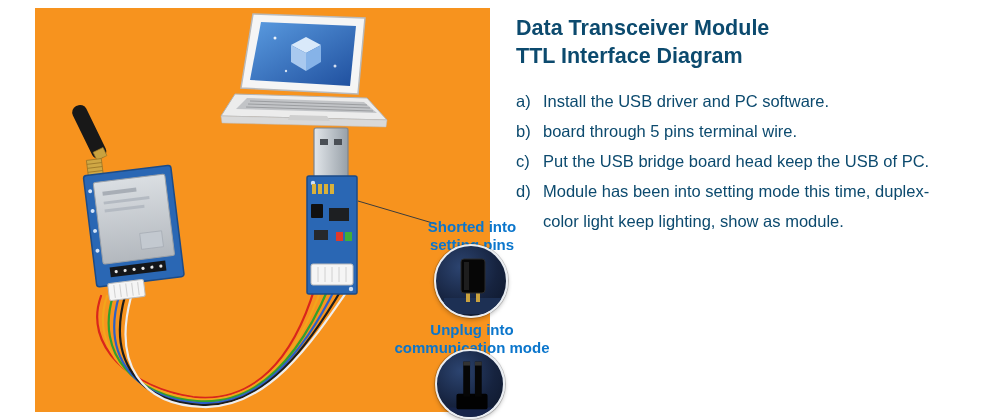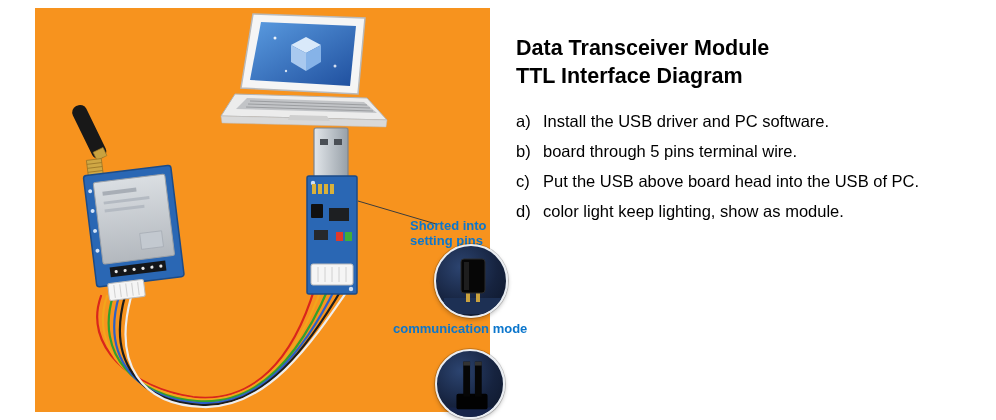--- a/index.html
+++ b/index.html
@@ -17,41 +17,41 @@
     background:var(--panel-orange, #F7931E);
   }
   .panel-svg { position:absolute; left:0; top:0; }
 
   .leader-svg { position:absolute; inset:0; pointer-events:none; }
 
   .callout-label {
     position:absolute;
     color:var(--label-blue, #0B76CC);
     font-weight:bold;
-    font-size:13px;
+    font-size:15px;
     line-height:1.18;
-    text-align:left;
+    text-align:center;
   }
   .callout-label .ln { display:block; }
 
   .callout-circle {
     position:absolute;
     border-radius:50%;
     overflow:hidden;
     border:2px solid #e9edf2;
     box-shadow:0 0 0 1px rgba(0,0,0,0.18), 0 2px 4px rgba(0,0,0,0.25);
     background:radial-gradient(circle at 35% 30%, #2c4470 0%, #16233f 55%, #0c1527 100%);
   }
   #callout-circle-1 { left:434px; top:244px; width:74px; height:74px; }
   #callout-circle-2 { left:435px; top:349px; width:70px; height:70px; }
   #callout-label-1 { left:410px; top:218px; width:124px; }
   #callout-label-2 { left:393px; top:321px; width:158px; }
 
   .instructions {
-    position:absolute; left:516px; top:14px; width:468px; color:#000000;margin-top:20px;
+    position:absolute; left:516px; top:14px; width:468px; color:#0c4a6e;
   }
   .title {
     font-size:21.5px; font-weight:bold; line-height:28px; margin-bottom:16px;
   }
   .items { font-size:16.5px; line-height:30px; }
   .item { position:relative; padding-left:27px; }
   .item .prefix { position:absolute; left:0; top:0; }
 </style>
 </head>
 <body>
@@ -176,20 +176,21 @@
     <svg width="74" height="74" viewBox="0 0 74 74">
       <rect x="8" y="52" width="58" height="16" fill="#1d3054"></rect>
       <rect x="30" y="44" width="4" height="12" fill="#c9a23f"></rect>
       <rect x="40" y="44" width="4" height="12" fill="#c9a23f"></rect>
       <rect x="25" y="13" width="24" height="34" rx="3" fill="#060606" stroke="#2a2a2a" stroke-width="1"></rect>
       <rect x="28" y="16" width="5" height="28" fill="#1e1e1e"></rect>
     </svg>
   </div>
 
   <div class="callout-label" id="callout-label-2">
+    <span class="ln">Unplug into</span>
     <span class="ln">communication mode</span>
   </div>
   <div class="callout-circle" id="callout-circle-2">
     <svg width="70" height="70" viewBox="0 0 72 72">
       <rect x="12" y="58" width="48" height="10" fill="#16244a"></rect>
       <rect x="20" y="44" width="32" height="16" rx="2" fill="#020202"></rect>
       <rect x="27" y="11" width="7" height="36" fill="#060606"></rect>
       <rect x="39" y="11" width="7" height="36" fill="#060606"></rect>
       <rect x="27" y="11" width="7" height="4" fill="#333333"></rect>
       <rect x="39" y="11" width="7" height="4" fill="#333333"></rect>
@@ -205,22 +206,23 @@
       <div class="item">
         <span class="prefix">a)</span>
         <div class="line">Install the USB driver and PC software.</div>
       </div>
       <div class="item">
         <span class="prefix">b)</span>
         <div class="line">board through 5 pins terminal wire.</div>
       </div>
       <div class="item">
         <span class="prefix">c)</span>
-        <div class="line">Put the USB above board head into the USB of PC.</div>
+        <div class="line">Put the USB bridge board head keep the USB of PC.</div>
       </div>
       <div class="item">
         <span class="prefix">d)</span>
+        <div class="line">Module has been into setting mode this time, duplex-</div>
         <div class="line">color light keep lighting, show as module.</div>
       </div>
     </div>
   </div>
 
 </div>
 
 </body></html>

